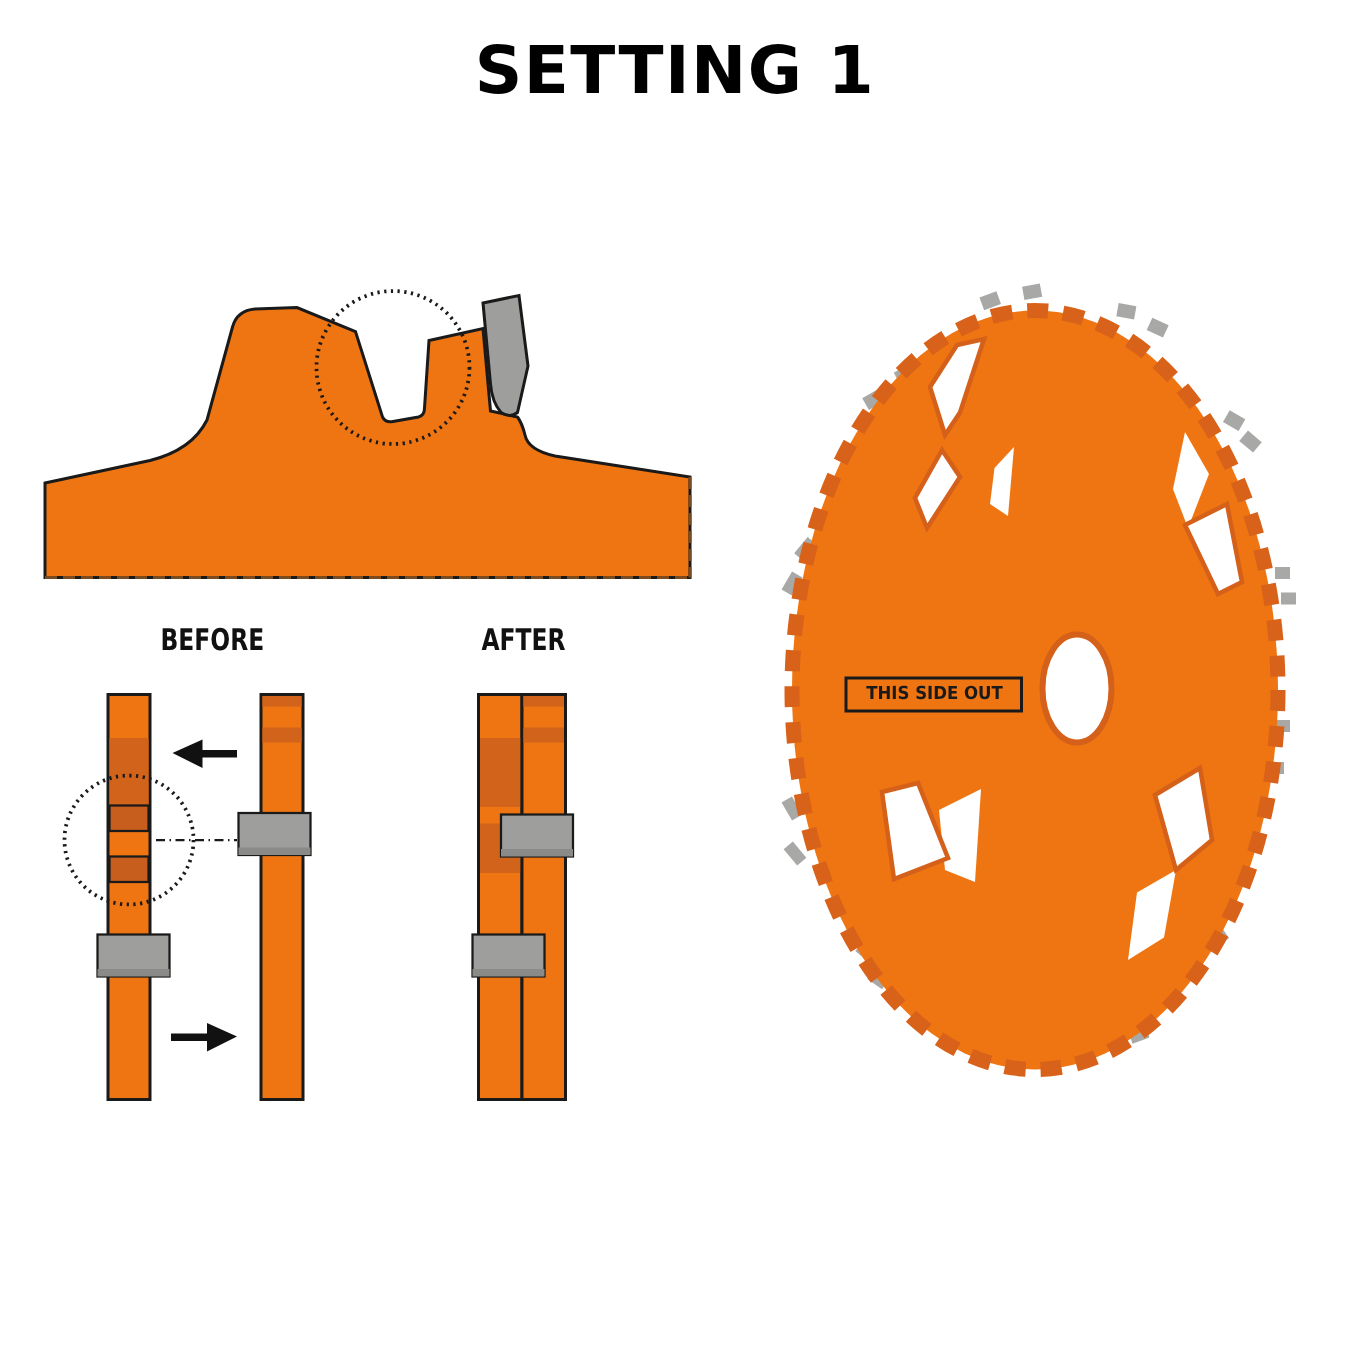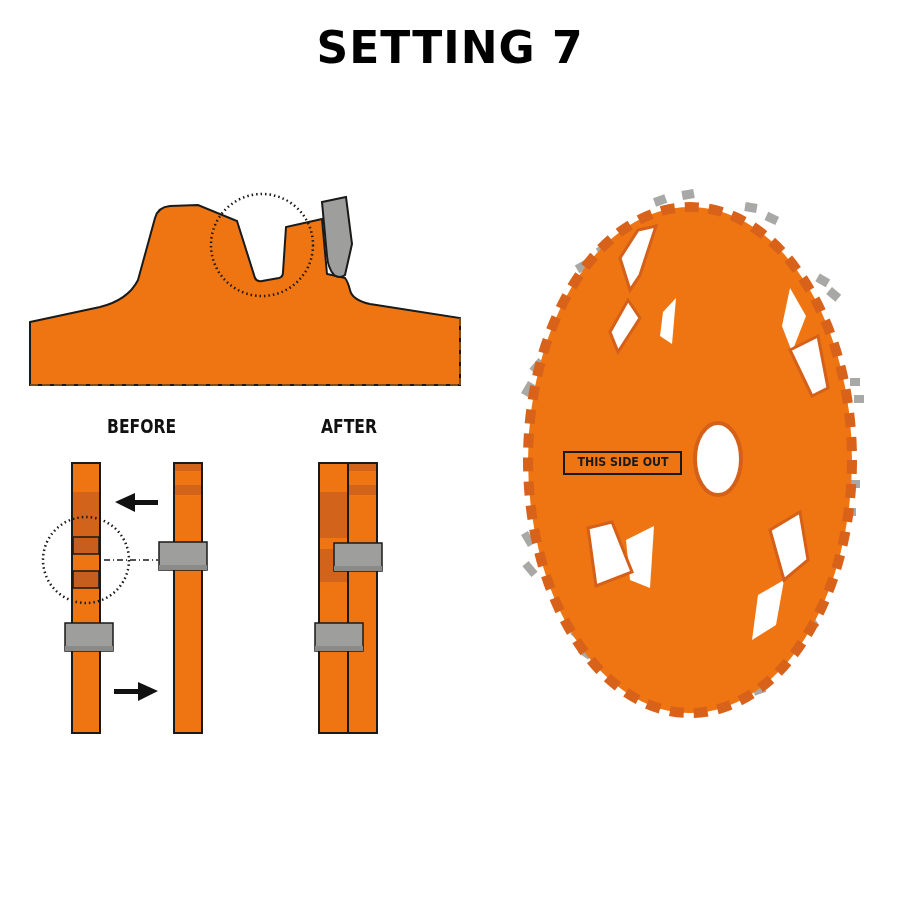--- a/index.html
+++ b/index.html
@@ -12,21 +12,21 @@
     .label {
       position: absolute; font-family: "DejaVu Sans", sans-serif; font-weight: bold;
       font-size: 20px; color: #111; transform: scaleX(0.78); transform-origin: left top;
       letter-spacing: 0px;
     }
     svg { position: absolute; left: 0; top: 0; }
   </style>
 </head>
 <body>
 
-<div class="title">SETTING 7</div>
+<div class="title">SETTING 1</div>
 
 <svg width="900" height="900" viewBox="0 0 900 900">
 
   <g>
     <path d="M30,322 L100,307 Q128,300 138,280 L155,218 Q158,207 170,206 L198,205 L237,221 L255,278 Q257,282 262,281 L279,278 Q283,277 283,272 L286,227 L322,219 L327,274 L345,278 Q348,282 350,290 Q352,300 370,304 L460,318 L460,385 L30,385 Z" fill="#EE7512" stroke="#1a1a1a" stroke-width="2"></path>
     <path d="M30,385 L460,385" stroke="#7a4b1e" stroke-width="2" stroke-dasharray="8,4"></path>
     <path d="M460,318 L460,385" stroke="#7a4b1e" stroke-width="2" stroke-dasharray="8,4"></path>
 
     <path d="M322,202 L346,197 L352,244 L345,275 Q340,279 334,275 Q328,268 327,256 Z" fill="#9E9E9C" stroke="#1a1a1a" stroke-width="2"></path>
 

